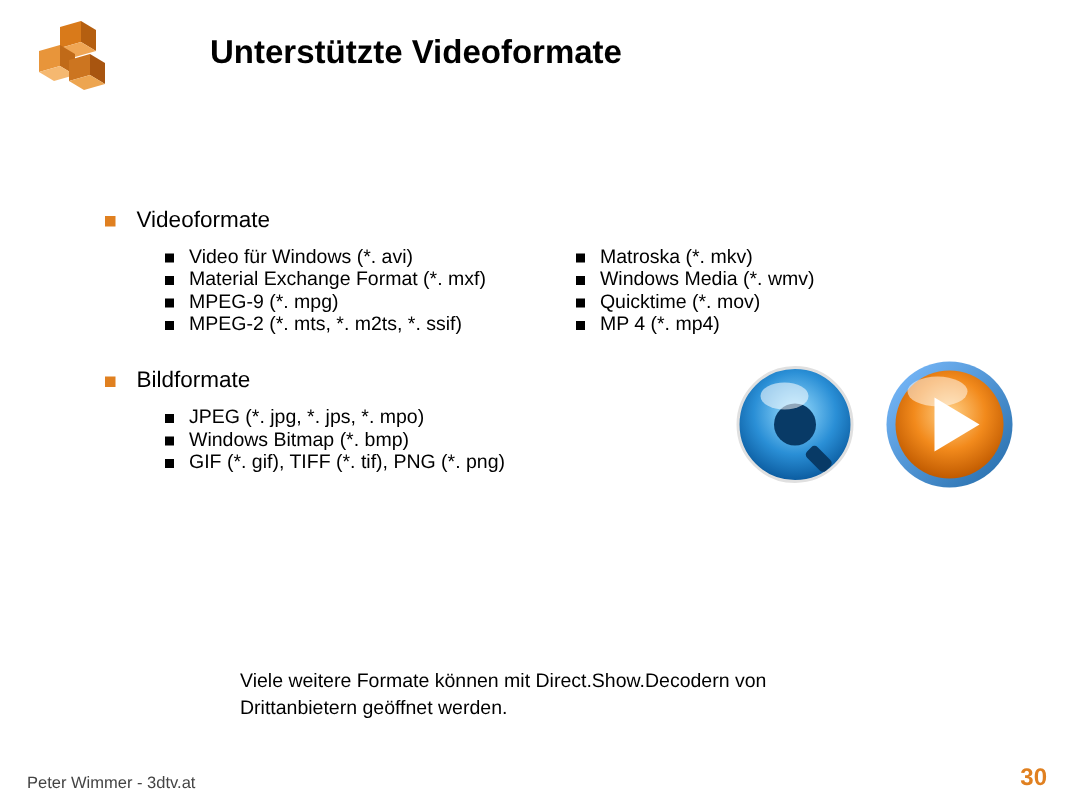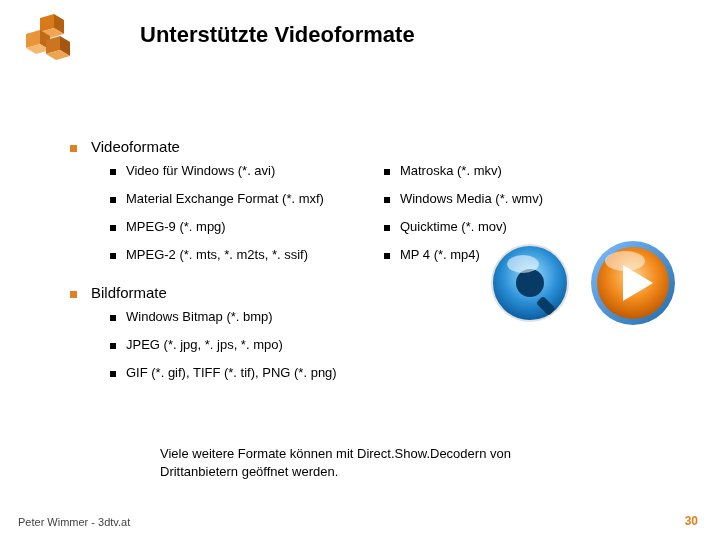--- a/index.html
+++ b/index.html
@@ -61,21 +61,21 @@
   }
   .sub-columns {
     display: flex;
     margin-left: 40px;
     gap: 60px;
     margin-bottom: 22px;
   }
   .sub-list {
     display: flex;
     flex-direction: column;
-    gap: 13px;
+    gap: 0;
   }
   .sub-item {
     display: flex;
     align-items: baseline;
     gap: 10px;
     font-size: 13px;
     color: #000;
     white-space: nowrap;
   }
   .images-row {
@@ -100,21 +100,21 @@
     position: absolute;
     bottom: 12px;
     left: 18px;
     font-size: 11px;
     color: #444;
   }
   .footer-right {
     position: absolute;
     bottom: 12px;
     right: 22px;
-    font-size: 12px;
+    font-size: 16px;
     color: #e08020;
     font-weight: bold;
   }
 </style>
 </head>
 <body>
 
 <div class="logo">
   <svg viewBox="0 0 60 60">
     <g>
@@ -179,25 +179,25 @@
   </div>
 
   <div class="section-head">
     <span class="sq"></span>
     <span>Bildformate</span>
   </div>
   <div class="sub-columns">
     <div class="sub-list">
       <div class="sub-item">
           <span class="sq-small"></span>
+          <span>JPEG (*. jpg, *. jps, *. mpo)</span>
+        </div>
+      <div class="sub-item">
+          <span class="sq-small"></span>
           <span>Windows Bitmap (*. bmp)</span>
-        </div>
-      <div class="sub-item">
-          <span class="sq-small"></span>
-          <span>JPEG (*. jpg, *. jps, *. mpo)</span>
         </div>
       <div class="sub-item">
           <span class="sq-small"></span>
           <span>GIF (*. gif), TIFF (*. tif), PNG (*. png)</span>
         </div>
     </div>
   </div>
 
 </div>
 

